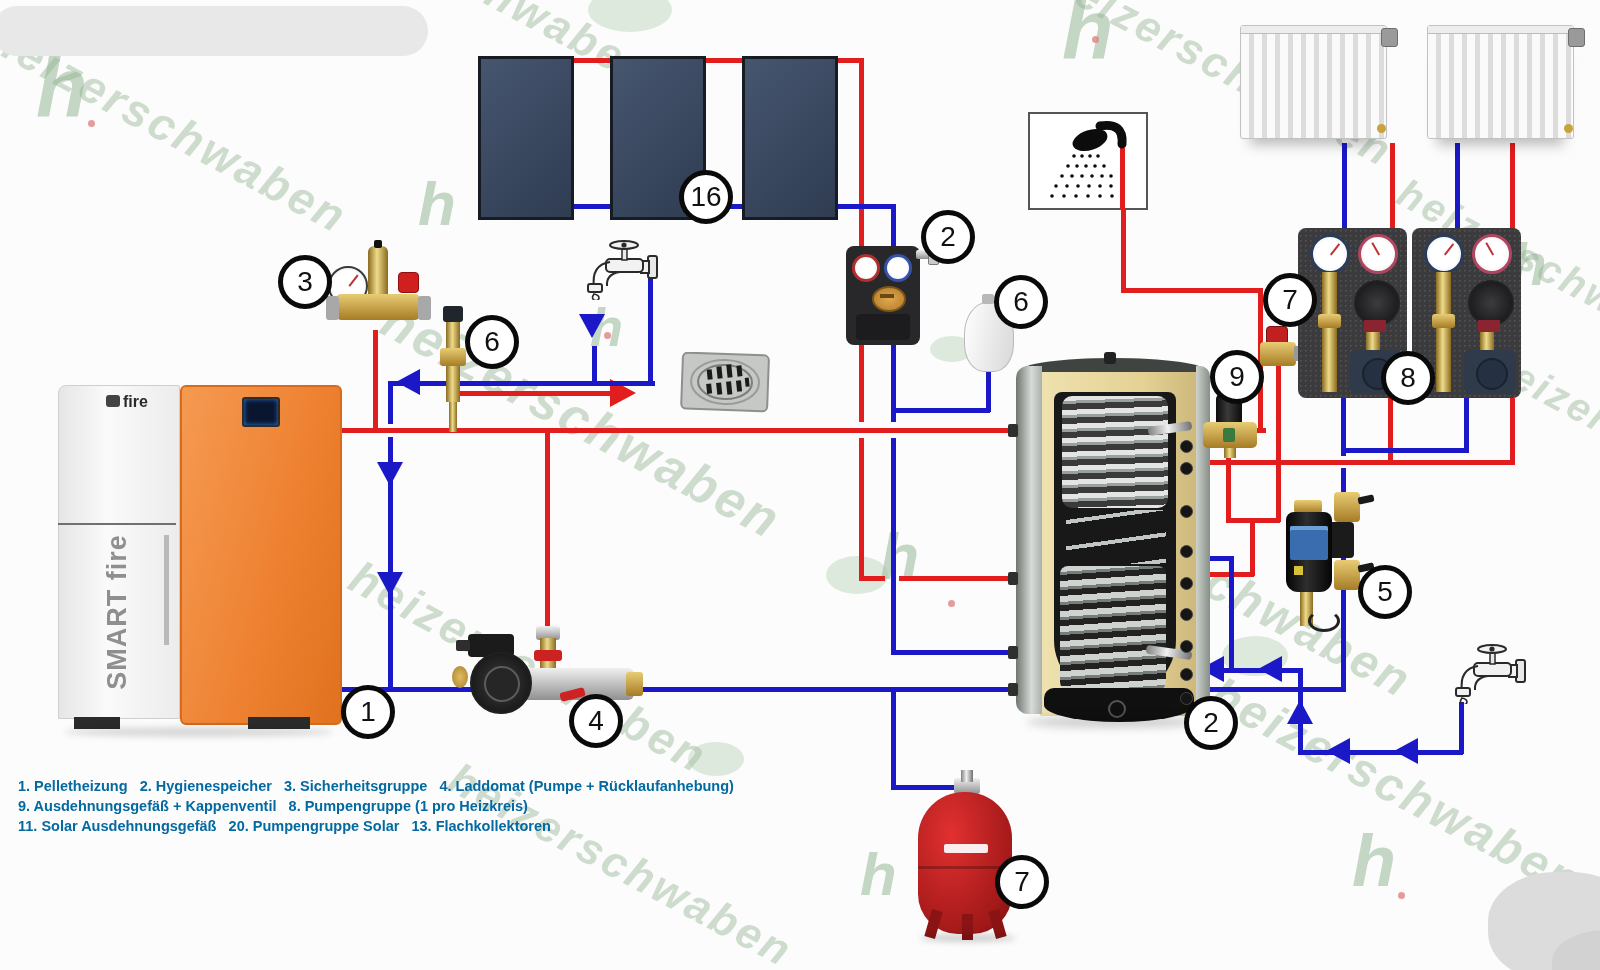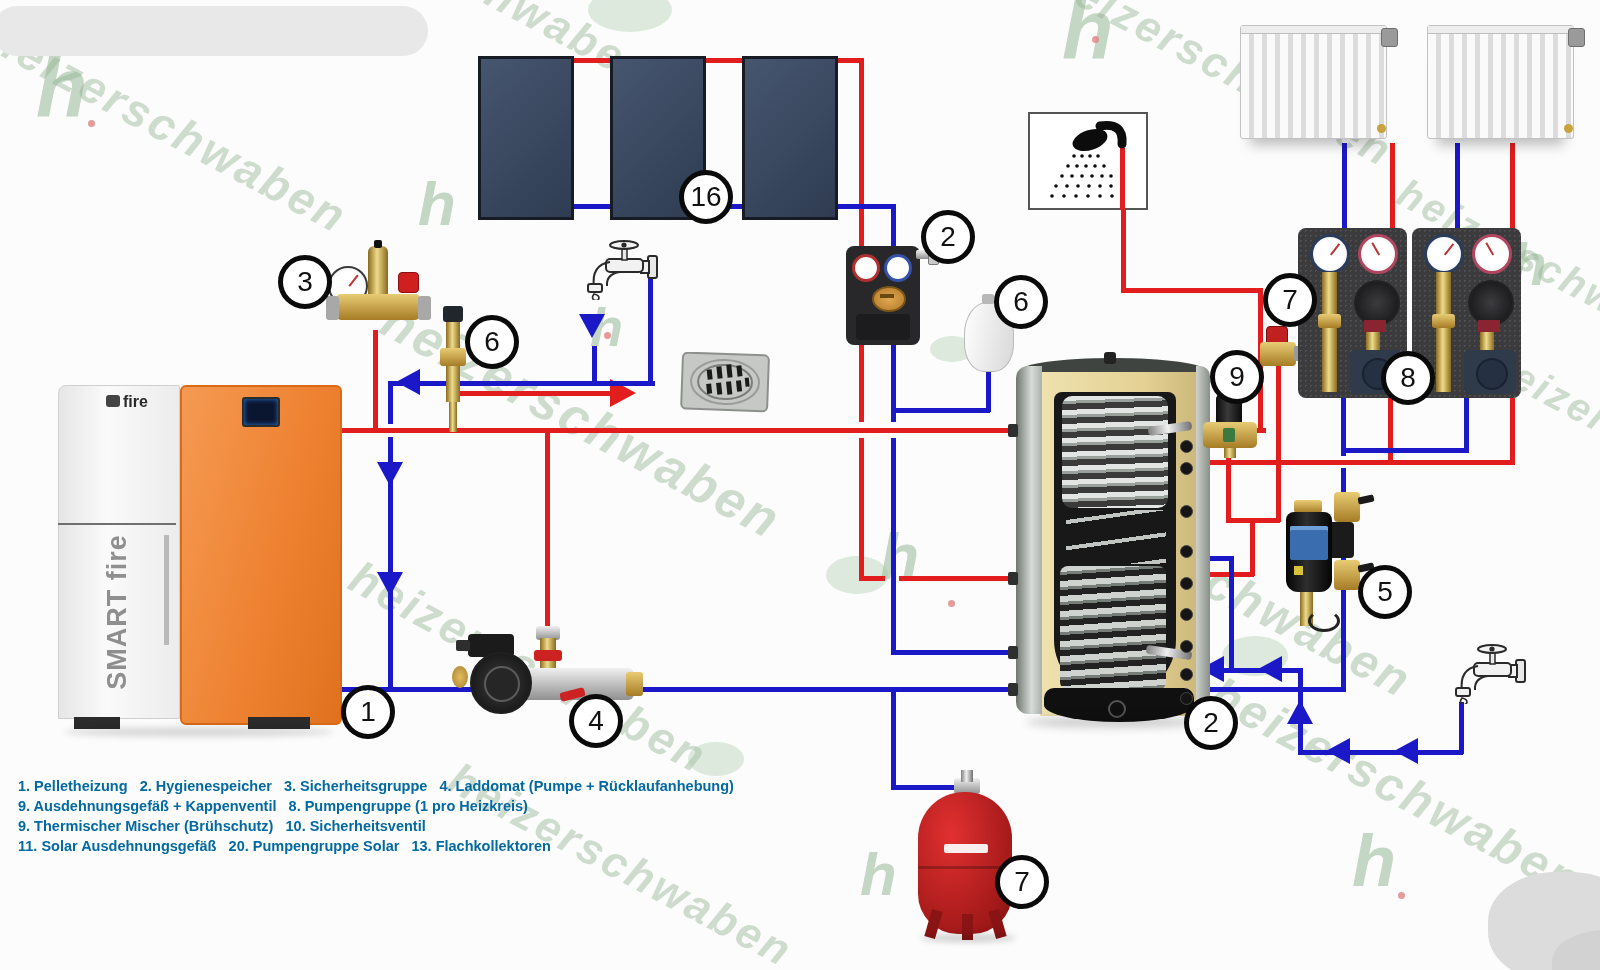--- a/index.html
+++ b/index.html
@@ -418,17 +418,16 @@
       <div class="marker" style="left: 994px; top: 275px;">6</div>
       <div class="marker" style="left: 921px; top: 210px;">2</div>
       <div class="marker" style="left: 679px; top: 170px;">16</div>
     </div>
 
   <div id="titlepill"></div>
 
   <div id="legend">
     <div class="legend-line">1. Pelletheizung   2. Hygienespeicher   3. Sicherheitsgruppe   4. Laddomat (Pumpe + Rücklaufanhebung)</div>
     <div class="legend-line">9. Ausdehnungsgefäß + Kappenventil   8. Pumpengruppe (1 pro Heizkreis)</div>
-    <div class="legend-line">9. Thermischer Mischer (Brühschutz)   10. Sicherheitsventil</div>
     <div class="legend-line">11. Solar Ausdehnungsgefäß   20. Pumpengruppe Solar   13. Flachkollektoren</div>
   </div>
 
 </div>
 
 </body></html>

